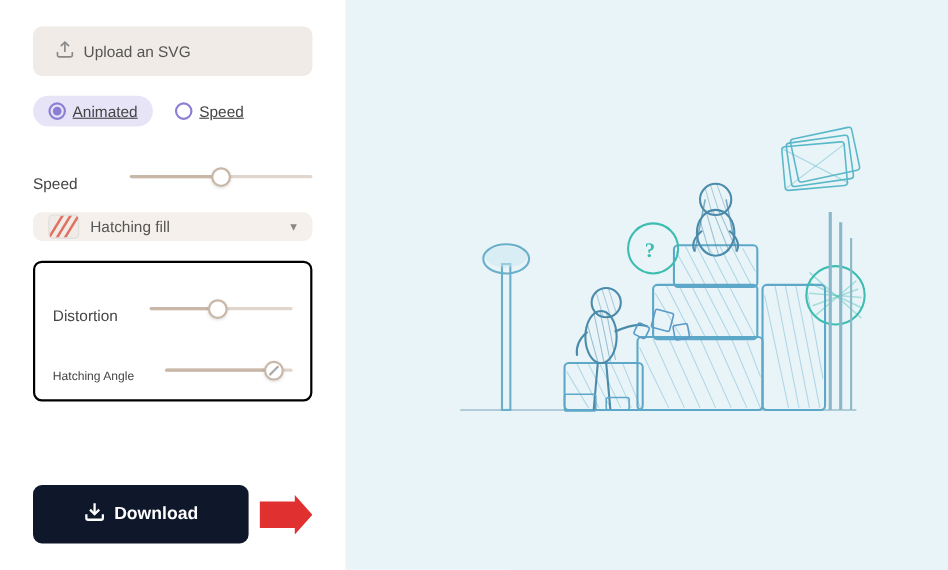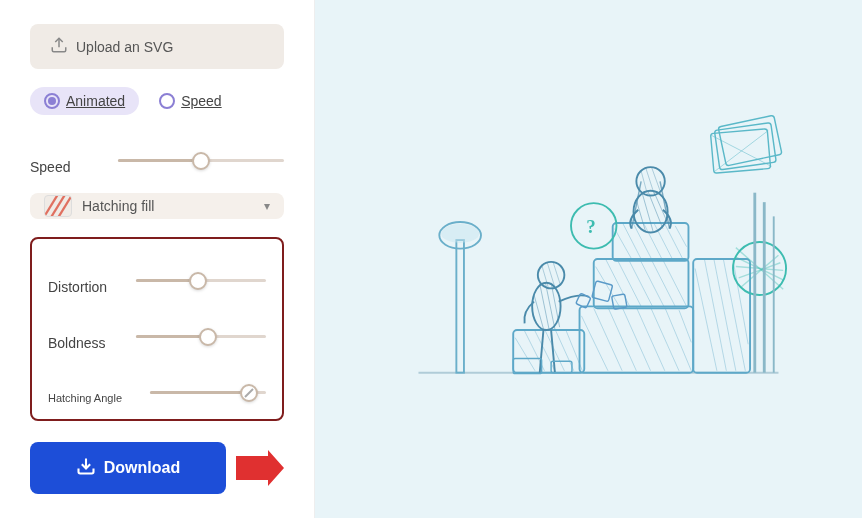--- a/index.html
+++ b/index.html
@@ -143,35 +143,35 @@
     .hatch-lines {
       position: absolute;
       top: 0; left: 0;
       width: 100%; height: 100%;
     }
     .dropdown-label { flex: 1; text-align: left; }
     .chevron-icon { margin-left: auto; color: #888; font-size: 12px; }
 
     
     .distortion-box {
-      border: 2px solid #7f1d1d;
+      border: 2px solid #000000;
       border-radius: 8px;
       padding: 14px 16px;
       display: flex;
       flex-direction: column;
       gap: 14px;
     }
 
     
     .download-btn {
       display: flex;
       align-items: center;
       justify-content: center;
       gap: 8px;
-      background: #1d4ed8;
+      background: #0f172a;
       border: none;
       border-radius: 8px;
       padding: 14px 20px;
       font-size: 16px;
       color: #fff;
       cursor: pointer;
       width: 100%;
       font-weight: 600;
       margin-top: auto;
     }
@@ -271,27 +271,20 @@
   <div class="distortion-box">
 
     <div class="slider-row">
       <span class="slider-label">Distortion</span>
       <div class="slider-track">
         <div class="slider-fill distortion-fill"></div>
         <div class="slider-thumb distortion-thumb"></div>
       </div>
     </div>
 
-    <div class="slider-row">
-      <span class="slider-label">Boldness</span>
-      <div class="slider-track">
-        <div class="slider-fill boldness-fill"></div>
-        <div class="slider-thumb boldness-thumb"></div>
-      </div>
-    </div>
 
     <div class="slider-row">
       <span class="slider-label" style="min-width:60px; font-size:11px; line-height:1.3;">Hatching Angle</span>
       <div class="slider-track">
         <div class="slider-fill angle-fill"></div>
         <div class="slider-thumb angle-thumb">
 
           <svg width="14" height="14" viewBox="0 0 14 14" style="position:absolute;top:50%;left:50%;transform:translate(-50%,-50%)">
             <line x1="3" y1="11" x2="11" y2="3" stroke="#aaa" stroke-width="2"></line>
           </svg>

